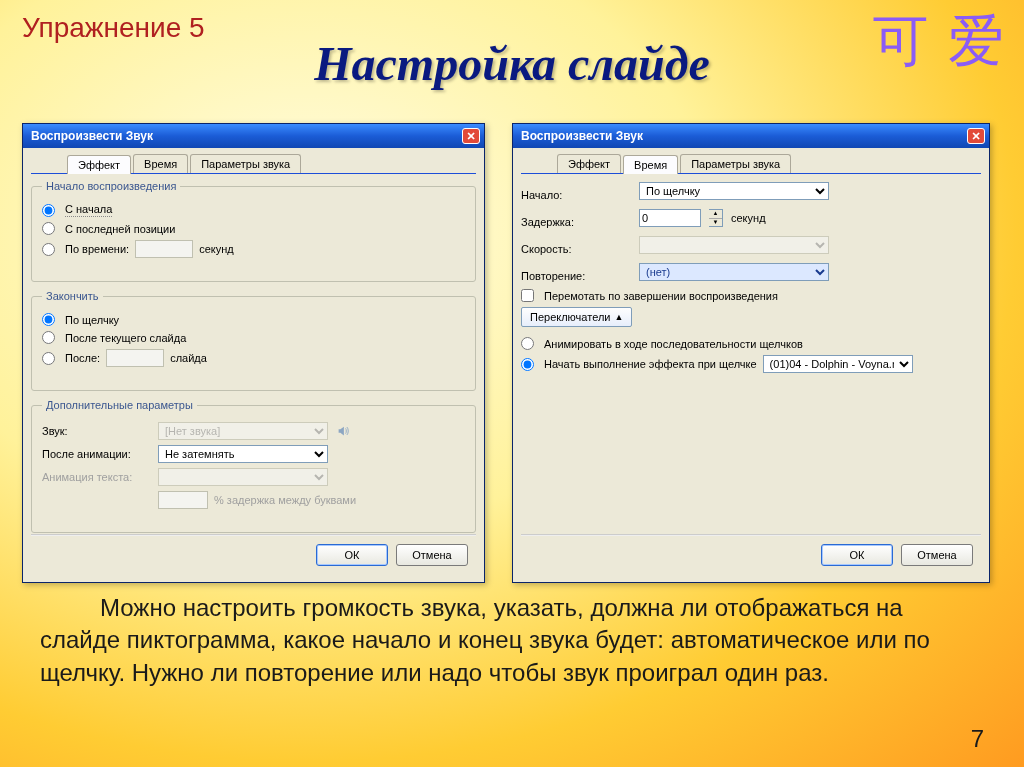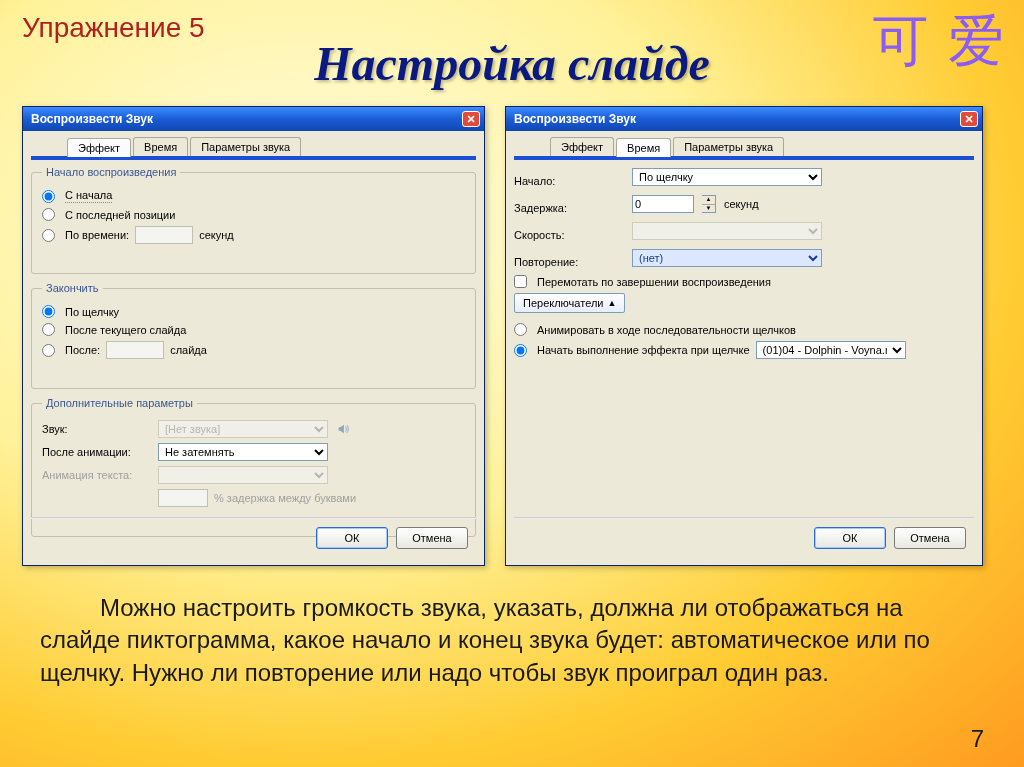--- a/index.html
+++ b/index.html
@@ -21,21 +21,21 @@
     font-style: italic; font-weight: bold;
     font-size: 48px; color: #0a1a80;
     text-shadow: 2px 2px 3px rgba(0,0,0,0.25);
   }
   .kanji {
     position: absolute; top: 4px; right: 18px;
     font-size: 56px; color: #8b5cf6;
     letter-spacing: 2px;
     font-family: 'Segoe UI', Arial, sans-serif;
   }
-  .dialogs { position: absolute; top: 106px; left: 22px; display: flex; gap: 20px; }
+  .dialogs { position: absolute; top: 123px; left: 22px; display: flex; gap: 27px; }
   .dialog {
     background: #ece9d8;
     border: 1px solid #0a246a;
     box-shadow: 2px 2px 6px rgba(0,0,0,0.25);
     font-size: 11px;
     color: #000;
   }
   .dlg-left { width: 463px; height: 460px; }
   .dlg-right { width: 478px; height: 460px; }
   .titlebar {
@@ -44,31 +44,31 @@
     display: flex; align-items: center; justify-content: space-between;
     padding: 0 4px 0 8px;
     color: #fff; font-weight: bold; font-size: 12px;
   }
   .close-btn {
     width: 18px; height: 16px; background: #e24a39; border: 1px solid #fff;
     border-radius: 3px; display:flex; align-items:center; justify-content:center;
     color:#fff; font-size:11px; font-weight:bold; line-height:1;
   }
   .body { padding: 6px 8px 0 8px; }
-  .tabs { display:flex; border-bottom:4px solid #1d4ed8; margin-bottom:6px;padding-left:36px; }
+  .tabs { display:flex; border-bottom:1px solid #1d4ed8; margin-bottom:6px;padding-left:36px; }
   .tab {
     border: 1px solid #aca899; border-bottom: none;
     border-radius: 3px 3px 0 0;
     padding: 3px 10px; margin-right: 2px;
     background: #ece9d8; font-size: 11px;
   }
   .tab.active { background: #fcfcfe; position: relative; top: 1px; }
   fieldset {
     border: 1px solid #c0c0b0; border-radius: 3px;
-    padding: 6px 10px 24px 10px; margin-bottom: 8px;
+    padding: 6px 10px 18px 10px; margin-bottom: 8px;
     font-size: 11px;
   }
   legend { padding: 0 4px; color: #3a568f; }
   .row { display:flex; align-items:center; margin: 5px 0; gap:6px; }
   .dotted { border-bottom: 1px dotted #888; padding-bottom:1px; display:inline; }
   input[type=radio], input[type=checkbox] { margin-right:4px; }
   .txt, select, .combo {
     border:1px solid #7f9db9; background:#fff; font-size:11px;
     height:18px; padding:1px 2px;
   }

